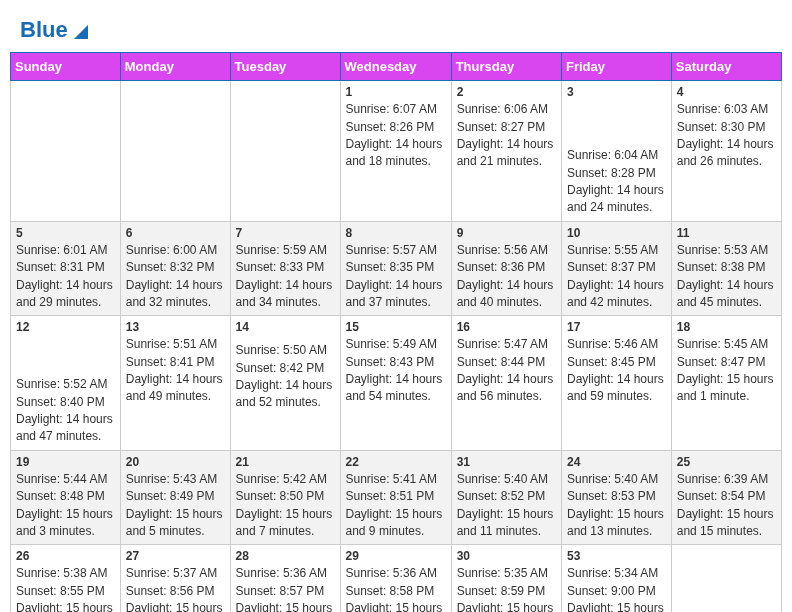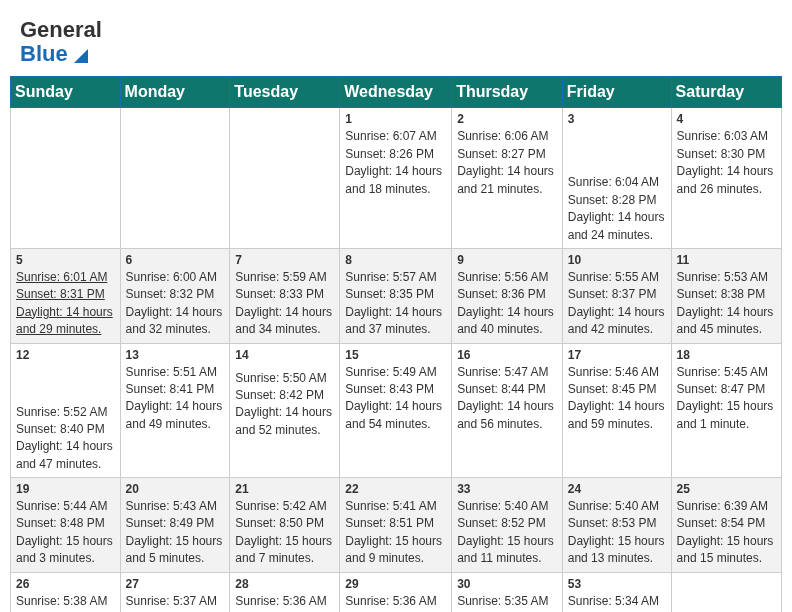--- a/index.html
+++ b/index.html
@@ -33,23 +33,23 @@
     .location {
       font-size: 15px;
       color: #555;
     }
     .calendar {
       width: 100%;
       border-collapse: collapse;
       margin-top: 4px;
     }
     .calendar th {
-      background-color: #0f766e;
+      background-color: #d946ef;
       color: #fff;
-      font-size: 16px;
+      font-size: 13px;
       font-weight: bold;
       padding: 6px 4px;
       text-align: left;
       border: 1px solid #1a6bb5;
     }
     .calendar td {
       border: 1px solid #ccc;
       vertical-align: top;
       padding: 4px 5px;
       font-size: 10.5px;
@@ -75,21 +75,20 @@
     .empty-cell {
       background: #fff !important;
     }
   </style>
 </head>
 <body>
 
 <div class="header">
   <div class="logo">
     <div style="display:flex; flex-direction:column; align-items:flex-start; line-height:1.1;">
-      <span style="font-size:22px; font-weight:bold; color:#333;">General</span>
       <div style="display:flex; align-items:center; gap:2px;">
         <span style="font-size:22px; font-weight:bold; color:#1a6bb5;">Blue</span>
         <svg width="18" height="18" viewBox="0 0 18 18">
           <polygon points="4,18 18,4 18,18" fill="#1a6bb5"></polygon>
         </svg>
       </div>
     </div>
   </div>
   <div class="title-section">
     <div class="month-year"></div>
@@ -135,21 +134,21 @@
         <td>
           <span class="day-number">4</span>
           <div class="cell-text" style="white-space: pre-line;">Sunrise: 6:03 AM
 Sunset: 8:30 PM
 Daylight: 14 hours and 26 minutes.</div>
         </td>
       </tr>
       <tr>
         <td>
           <span class="day-number">5</span>
-          <div class="cell-text" style="white-space: pre-line; text-decoration: underline;">Sunrise: 6:01 AM
+          <div class="cell-text" style="white-space: pre-line;">Sunrise: 6:01 AM
 Sunset: 8:31 PM
 Daylight: 14 hours and 29 minutes.</div>
         </td>
         <td>
           <span class="day-number">6</span>
           <div class="cell-text" style="white-space: pre-line;">Sunrise: 6:00 AM
 Sunset: 8:32 PM
 Daylight: 14 hours and 32 minutes.</div>
         </td>
         <td>
@@ -246,21 +245,21 @@
 Sunset: 8:50 PM
 Daylight: 15 hours and 7 minutes.</div>
         </td>
         <td>
           <span class="day-number">22</span>
           <div class="cell-text" style="white-space: pre-line;">Sunrise: 5:41 AM
 Sunset: 8:51 PM
 Daylight: 15 hours and 9 minutes.</div>
         </td>
         <td>
-          <span class="day-number">33</span>
+          <span class="day-number">31</span>
           <div class="cell-text" style="white-space: pre-line;">Sunrise: 5:40 AM
 Sunset: 8:52 PM
 Daylight: 15 hours and 11 minutes.</div>
         </td>
         <td>
           <span class="day-number">24</span>
           <div class="cell-text" style="white-space: pre-line;">Sunrise: 5:40 AM
 Sunset: 8:53 PM
 Daylight: 15 hours and 13 minutes.</div>
         </td>

